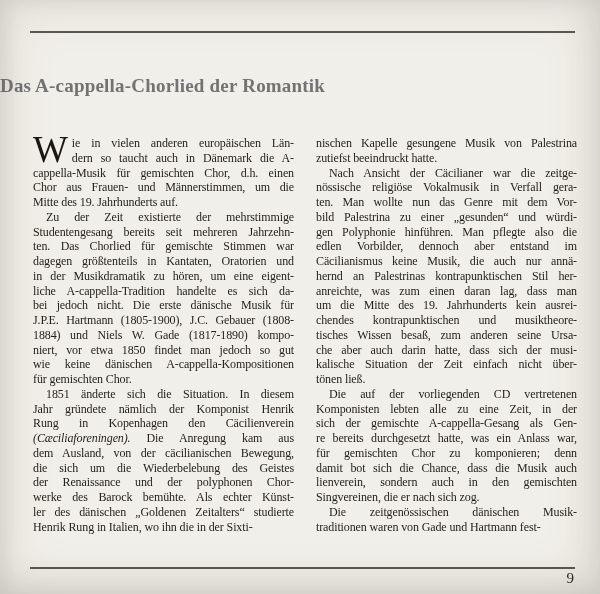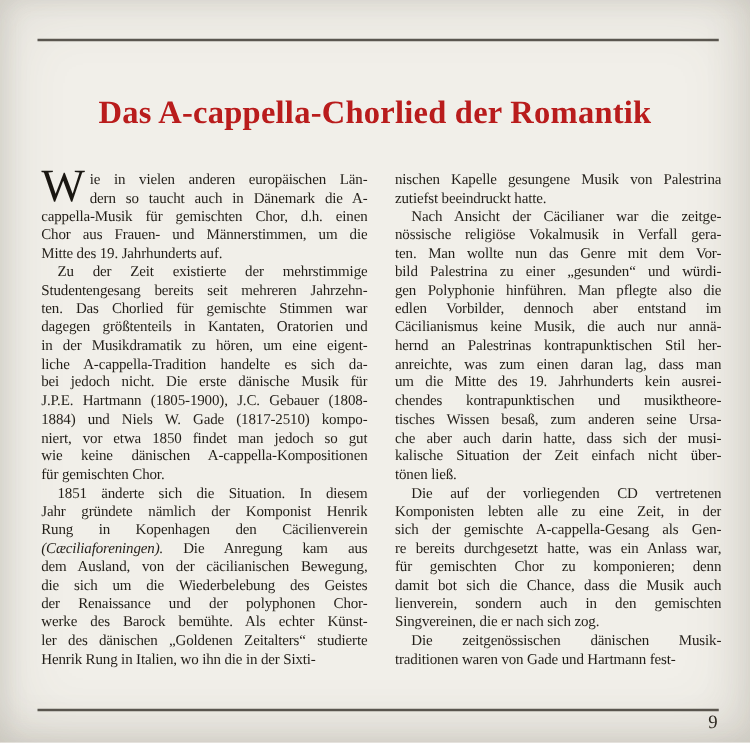--- a/index.html
+++ b/index.html
@@ -21,25 +21,25 @@
     position:absolute;left:30px;right:25px;top:31px;
     height:2px;border:none;margin:0;
   }
   .rule-bottom{
     position:absolute;left:30px;right:25px;top:567px;
     height:2px;border:none;margin:0;
   }
   .title{
     position:absolute;top:75px;left:0;right:0;
     margin:0;
-    text-align:center;
-    font-size:26px;
+    text-align:left;
+    font-size:19px;
     font-weight:bold;
     letter-spacing:.2px;
-    color:#b91c1c;
+    color:#737373;
   }
   .columns{
     position:absolute;top:136px;left:33px;
     width:544px;
     display:flex;
     gap:22px;
   }
   .col{
     width:261px;
     font-size:12px;
@@ -91,21 +91,21 @@
         </div>
         <div class="para indent">
           <div class="line">Zu der Zeit existierte der mehrstimmige</div>
           <div class="line">Studentengesang bereits seit mehreren Jahrzehn-</div>
           <div class="line">ten. Das Chorlied für gemischte Stimmen war</div>
           <div class="line">dagegen größtenteils in Kantaten, Oratorien und</div>
           <div class="line">in der Musikdramatik zu hören, um eine eigent-</div>
           <div class="line">liche A-cappella-Tradition handelte es sich da-</div>
           <div class="line">bei jedoch nicht. Die erste dänische Musik für</div>
           <div class="line">J.P.E. Hartmann (1805-1900), J.C. Gebauer (1808-</div>
-          <div class="line">1884) und Niels W. Gade (1817-2510) kompo-</div>
+          <div class="line">1884) und Niels W. Gade (1817-1890) kompo-</div>
           <div class="line">niert, vor etwa 1850 findet man jedoch so gut</div>
           <div class="line">wie keine dänischen A-cappella-Kompositionen</div>
           <div class="line last">für gemischten Chor.</div>
         </div>
         <div class="para indent">
           <div class="line">1851 änderte sich die Situation. In diesem</div>
           <div class="line">Jahr gründete nämlich der Komponist Henrik</div>
           <div class="line">Rung in Kopenhagen den Cäcilienverein</div>
           <div class="line"><i>(Cæciliaforeningen).</i> Die Anregung kam aus</div>
           <div class="line">dem Ausland, von der cäcilianischen Bewegung,</div>

